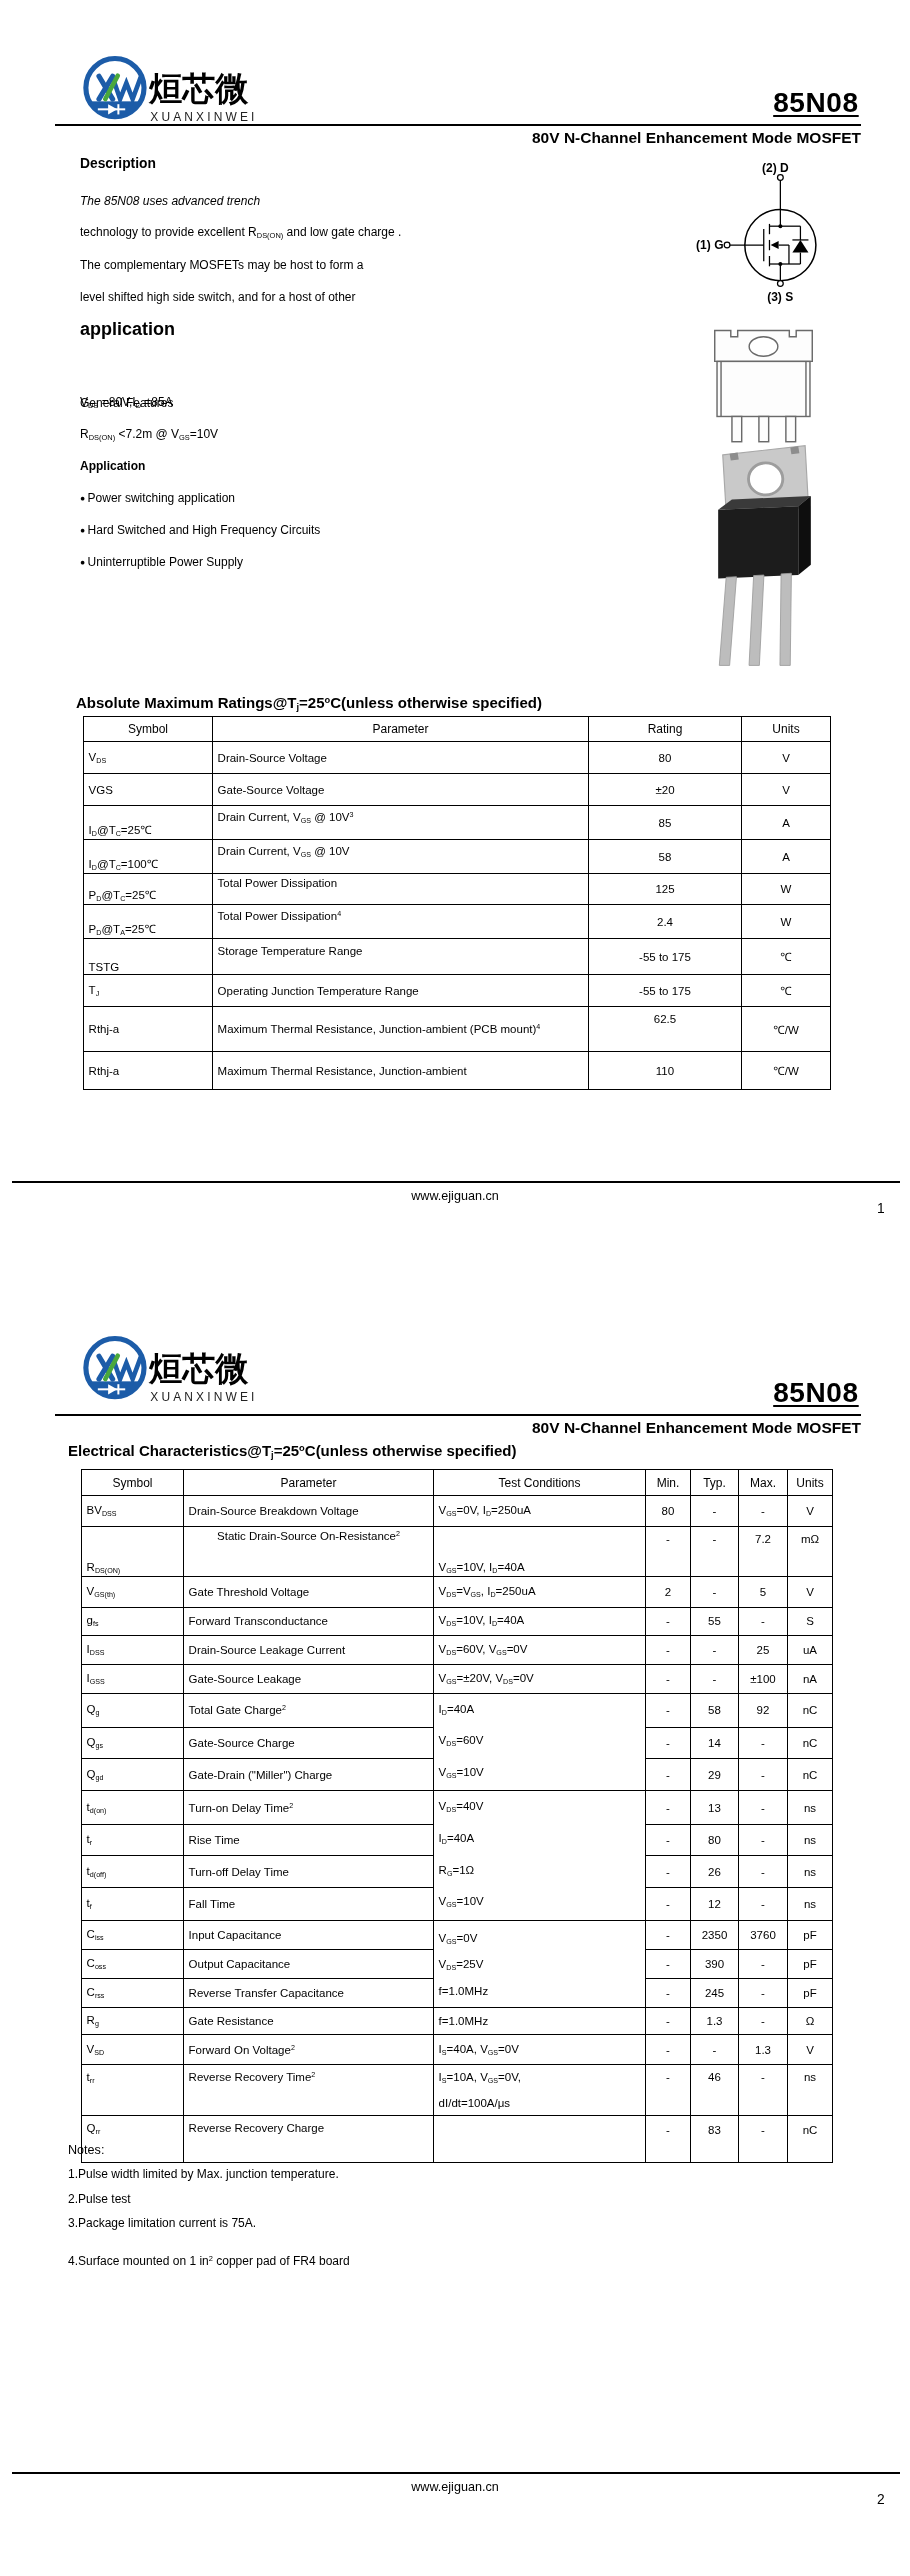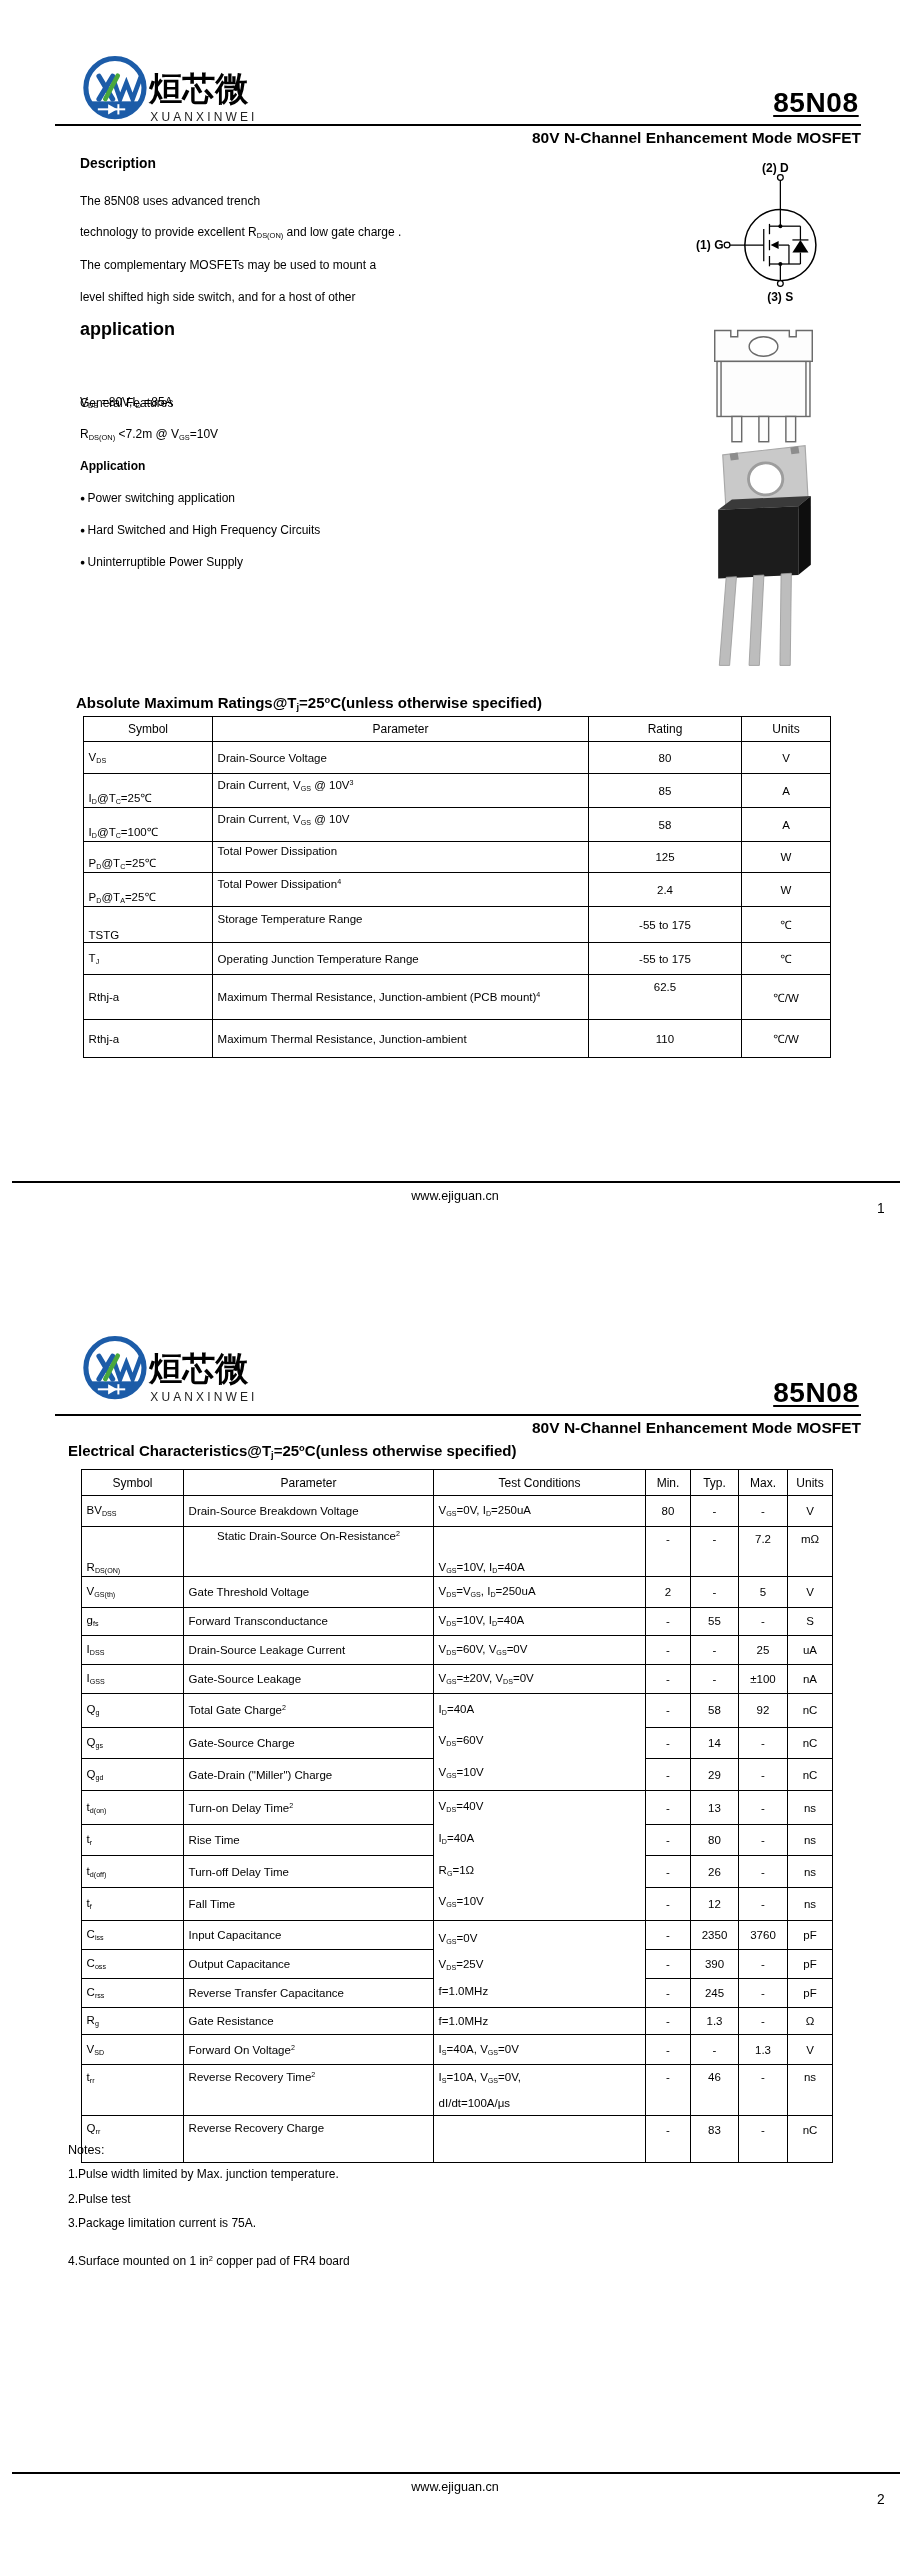--- a/index.html
+++ b/index.html
@@ -67,23 +67,23 @@
     <text x="122" y="88" font-size="58" font-weight="bold" fill="#000">烜芯微</text>
     <text x="124" y="124" font-size="21" letter-spacing="5.5" fill="#222">XUANXINWEI</text>
   </svg>
 
   <div class="abs part-rule" style="left:55px;top:84px;width:806px;height:40px;">
     <div class="part-number" style="padding-right:2.3px;">85N08</div>
   </div>
   <div class="abs doc-subtitle" style="left:55px;top:129px;width:806px;">80V N-Channel Enhancement Mode MOSFET</div>
 
   <div class="abs h-desc" style="left:80px;top:156px;">Description</div>
-  <div class="abs desc-line" style="left:80px;top:194px;">The    85N08     uses advanced trench</div>
+  <div class="abs desc-line" style="left:80px;top:194px;font-style:italic;">The    85N08     uses advanced trench</div>
   <div class="abs desc-line" style="left:80px;top:225px;">technology to provide excellent R<sub>DS(ON)</sub> and low gate charge .</div>
-  <div class="abs desc-line" style="left:80px;top:258px;">The complementary MOSFETs may be used to mount a</div>
+  <div class="abs desc-line" style="left:80px;top:258px;">The complementary MOSFETs may be host to form a</div>
   <div class="abs desc-line" style="left:80px;top:290px;">level shifted high side switch, and for a host of other</div>
 
   <div class="abs h-app-lower" style="left:80px;top:319px;">application</div>
   <div class="abs gen-feat" style="left:80px;top:360px;margin-top:36px;">General Features</div>
   <div class="abs feat-line" style="left:80px;top:395px;">V<sub>DS</sub> =80V,I<sub>D</sub> =85A</div>
   <div class="abs feat-line" style="left:80px;top:427px;">R<sub>DS(ON)</sub> &lt;7.2m @ V<sub>GS</sub>=10V</div>
 
   <div class="abs h-app-cap" style="left:80px;top:459px;">Application</div>
   <div class="abs bullet-line" style="left:80px;top:491px;">Power switching application</div>
   <div class="abs bullet-line" style="left:80px;top:523px;">Hard Switched and High Frequency Circuits</div>
@@ -163,20 +163,26 @@
         <th>Units</th>
       </tr>
     </thead>
     <tbody>
       <tr style="height:32px;">
         <td class="sym">V<sub>DS</sub></td>
         <td>Drain-Source Voltage</td>
         <td class="c">80</td>
         <td class="c">V</td>
       </tr>
+      <tr style="height:32px;">
+        <td class="sym">VGS</td>
+        <td>Gate-Source Voltage</td>
+        <td class="c">±20</td>
+        <td class="c">V</td>
+      </tr>
       <tr style="height:34px;">
         <td class="sym vab">I<sub>D</sub>@T<sub>C</sub>=25℃</td>
         <td style="vertical-align:top;padding-top:4.6px;">Drain Current, V<sub>GS</sub> @ 10V<sup>3</sup></td>
         <td class="c">85</td>
         <td class="c">A</td>
       </tr>
       <tr style="height:34px;">
         <td class="sym vab">I<sub>D</sub>@T<sub>C</sub>=100℃</td>
         <td style="vertical-align:top;padding-top:4.6px;">Drain Current, V<sub>GS</sub> @ 10V</td>
         <td class="c">58</td>

